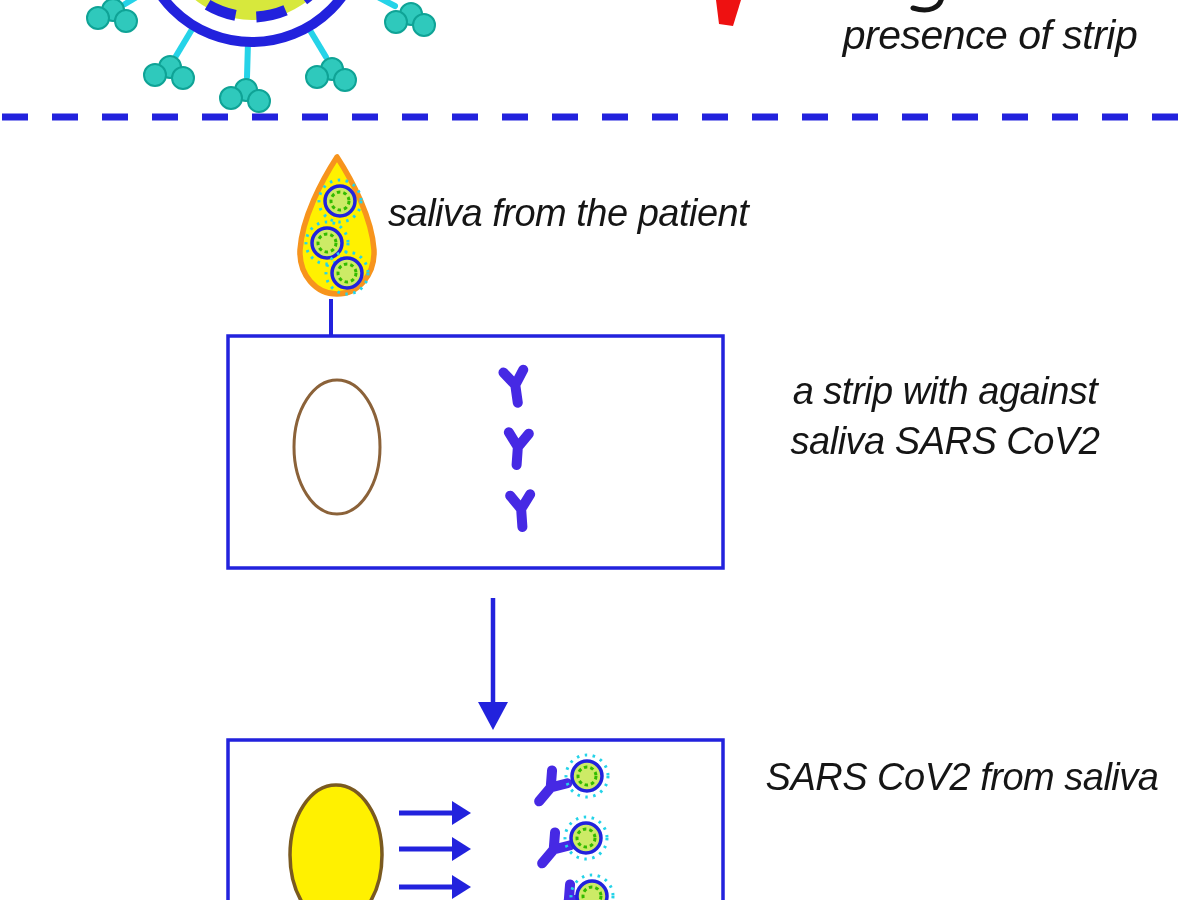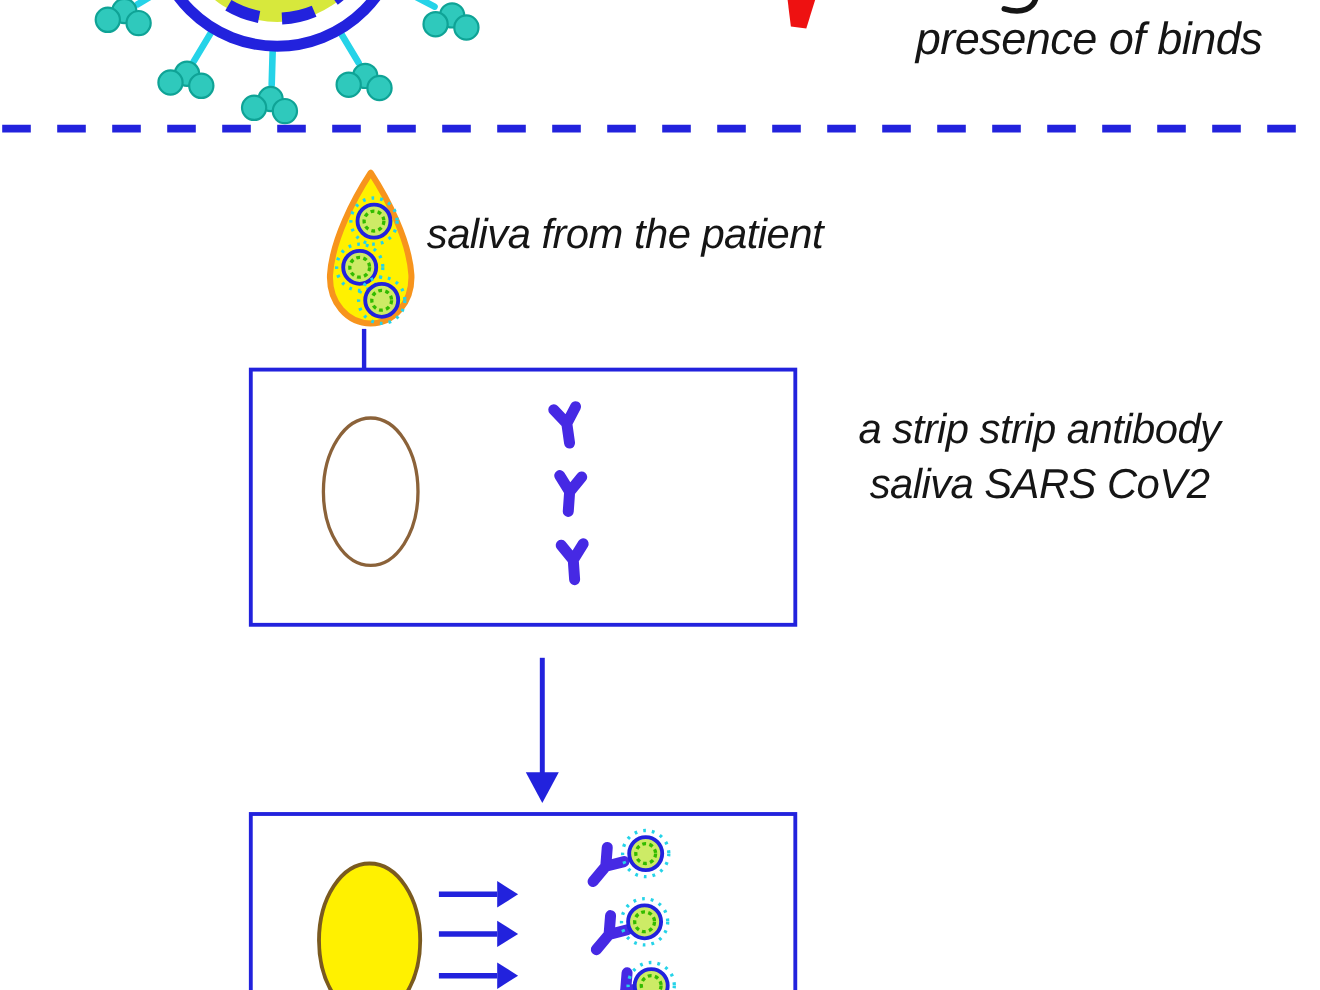--- a/index.html
+++ b/index.html
@@ -134,26 +134,26 @@
         <use href="#antibody" transform="translate(555,848) rotate(40)"></use>
         <use href="#small-virus" transform="translate(586,838)"></use>
       </g>
       <g>
         <use href="#antibody" transform="translate(570,900) rotate(40)"></use>
         <use href="#small-virus" transform="translate(592,896)"></use>
       </g>
     </g>
   </svg>
 
-  <div class="lbl" style="left:820px;top:12px;width:340px;font-size:41px;text-align:center;">presence of binds</div>
+  <div class="lbl" style="left:820px;top:12px;width:340px;font-size:41px;text-align:center;">presence of strip</div>
 
   <div class="lbl" style="left:388px;top:192px;font-size:38px;">saliva from the patient</div>
 
   <div class="lbl center" style="left:745px;top:366px;width:400px;font-size:38px;line-height:50px;">
-    <span>a strip strip antibody</span><br>
+    <span>a strip with against</span><br>
     <span>saliva SARS CoV2</span>
   </div>
 
   <div class="lbl center" style="left:712px;top:752px;width:500px;font-size:38px;line-height:50px;">
-    <br>
+    <span>SARS CoV2 from saliva</span><br>
   </div>
 
 </div>
 
 </body></html>

